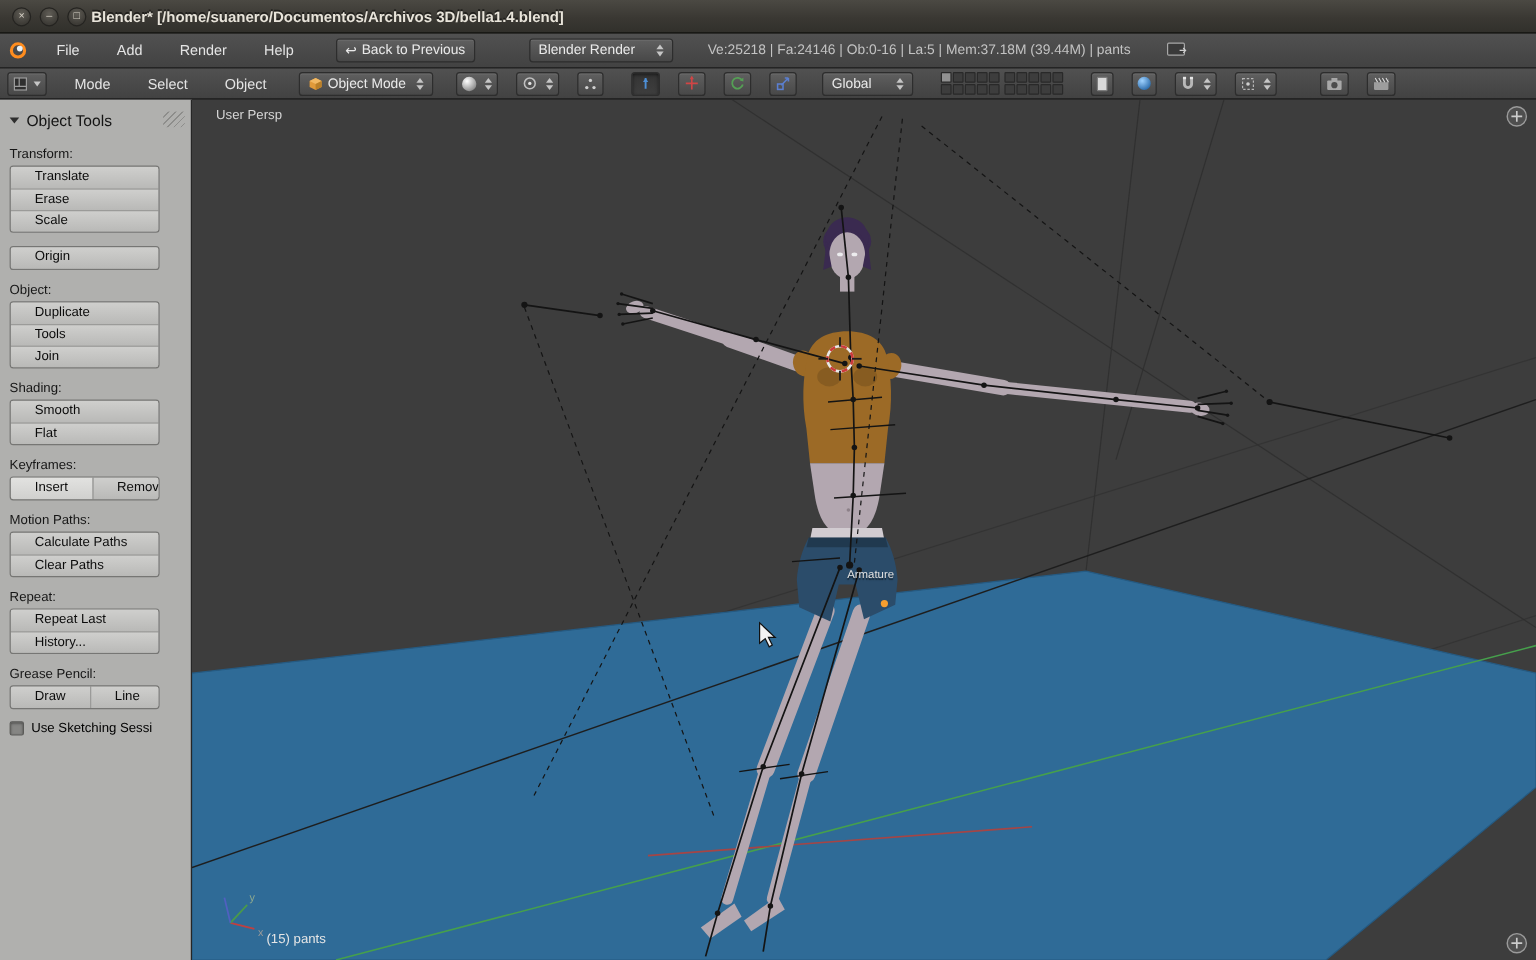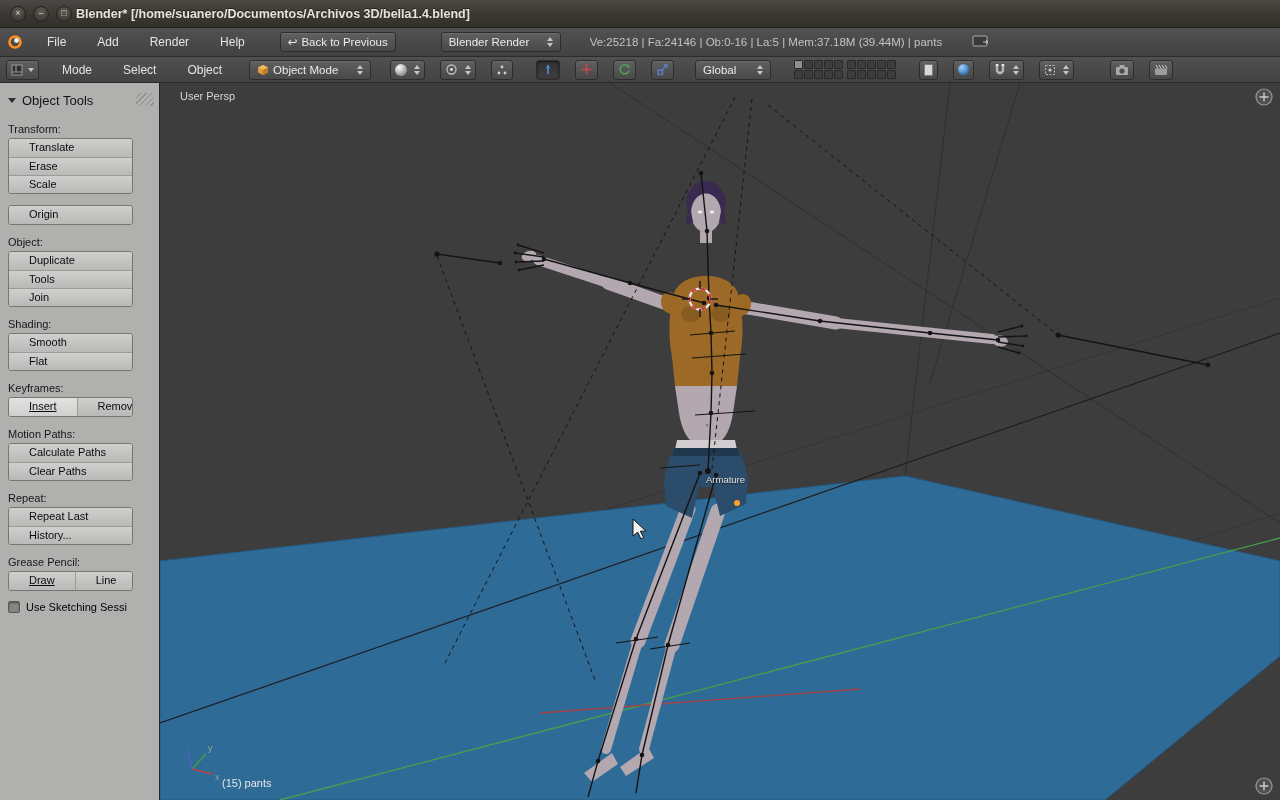--- a/index.html
+++ b/index.html
@@ -57,21 +57,21 @@
   .grip{position:absolute;top:10px;right:5px;width:18px;height:13px;
     background:repeating-linear-gradient(135deg,transparent,transparent 3px,#8d8d8b 3px,#8d8d8b 4px);}
   .ts-label{margin:11px 8px 3px;color:#161616;}
   .btn-col{margin:0 26px 0 8px;border:1px solid #767674;border-radius:3px;overflow:hidden;
     background:#bcbcba;}
   .ts-btn{height:18px;line-height:17px;padding:0 20px;background:linear-gradient(#cfcfcd,#b9b9b7);
     border-top:1px solid #9b9b99;color:#0b0b0b;cursor:default;}
   .btn-col .ts-btn:first-child{border-top:none;}
   .btn-row{display:flex;margin:0 26px 0 8px;border:1px solid #767674;border-radius:3px;overflow:hidden;}
   .btn-row .ts-btn{flex:1;border-top:none;border-left:1px solid #9b9b99;}
-  .btn-row .ts-btn:first-child{border-left:none;text-decoration:underline;}
+  .btn-row .ts-btn:first-child{border-left:none;}
   .ts-btn.lt{background:linear-gradient(#e2e2e0,#d0d0ce);}
   .chk-row{display:flex;align-items:center;gap:6px;margin:10px 8px 0;}
   .chk{width:12px;height:12px;background:#868684;border:1px solid #5a5a58;border-radius:2px;
     box-shadow:inset 0 1px 2px rgba(0,0,0,.45);}
 
   
   .viewport{flex:1;position:relative;background:#3d3d3d;overflow:hidden;}
   .scene{position:absolute;left:0;top:0;width:100%;height:100%;display:block;}
   .vp-label{position:absolute;color:#d6d6d6;font-size:11px;white-space:nowrap;}
   .vp-label.viewmode{left:20px;top:7px;}
@@ -123,21 +123,21 @@
     <div class="icon-btn">
       <svg width="12" height="12" viewBox="0 0 12 12">
         <rect x="1" y="1" width="10" height="10" fill="#2f2f2f" stroke="#9c9c9c"></rect>
         <path d="M1,8 L11,8 M5,1 L5,8" stroke="#9c9c9c" fill="none"></path>
       </svg>
       <i class="tri-dn"></i>
     </div>
     <span class="menu">Mode</span>
     <span class="menu">Select</span>
     <span class="menu">Object</span>
-    <div class="dropdown" style="margin-left:4px;width:122px">
+    <div class="dropdown" style="margin-left:4px;width:112px">
       <svg width="12" height="12" viewBox="0 0 12 12">
         <path d="M6,1 L11,3.5 L11,8.5 L6,11 L1,8.5 L1,3.5 Z" fill="#e09a3a"></path>
         <path d="M6,1 L11,3.5 L6,6 L1,3.5 Z" fill="#f1b863"></path>
         <path d="M6,6 L11,3.5 L11,8.5 L6,11 Z" fill="#b97f28"></path>
       </svg>
       <span>Object Mode</span>
       <span class="dd-ar" style="margin-left:auto">
           <i class="up"></i>
           <i class="dn"></i>
         </span>

